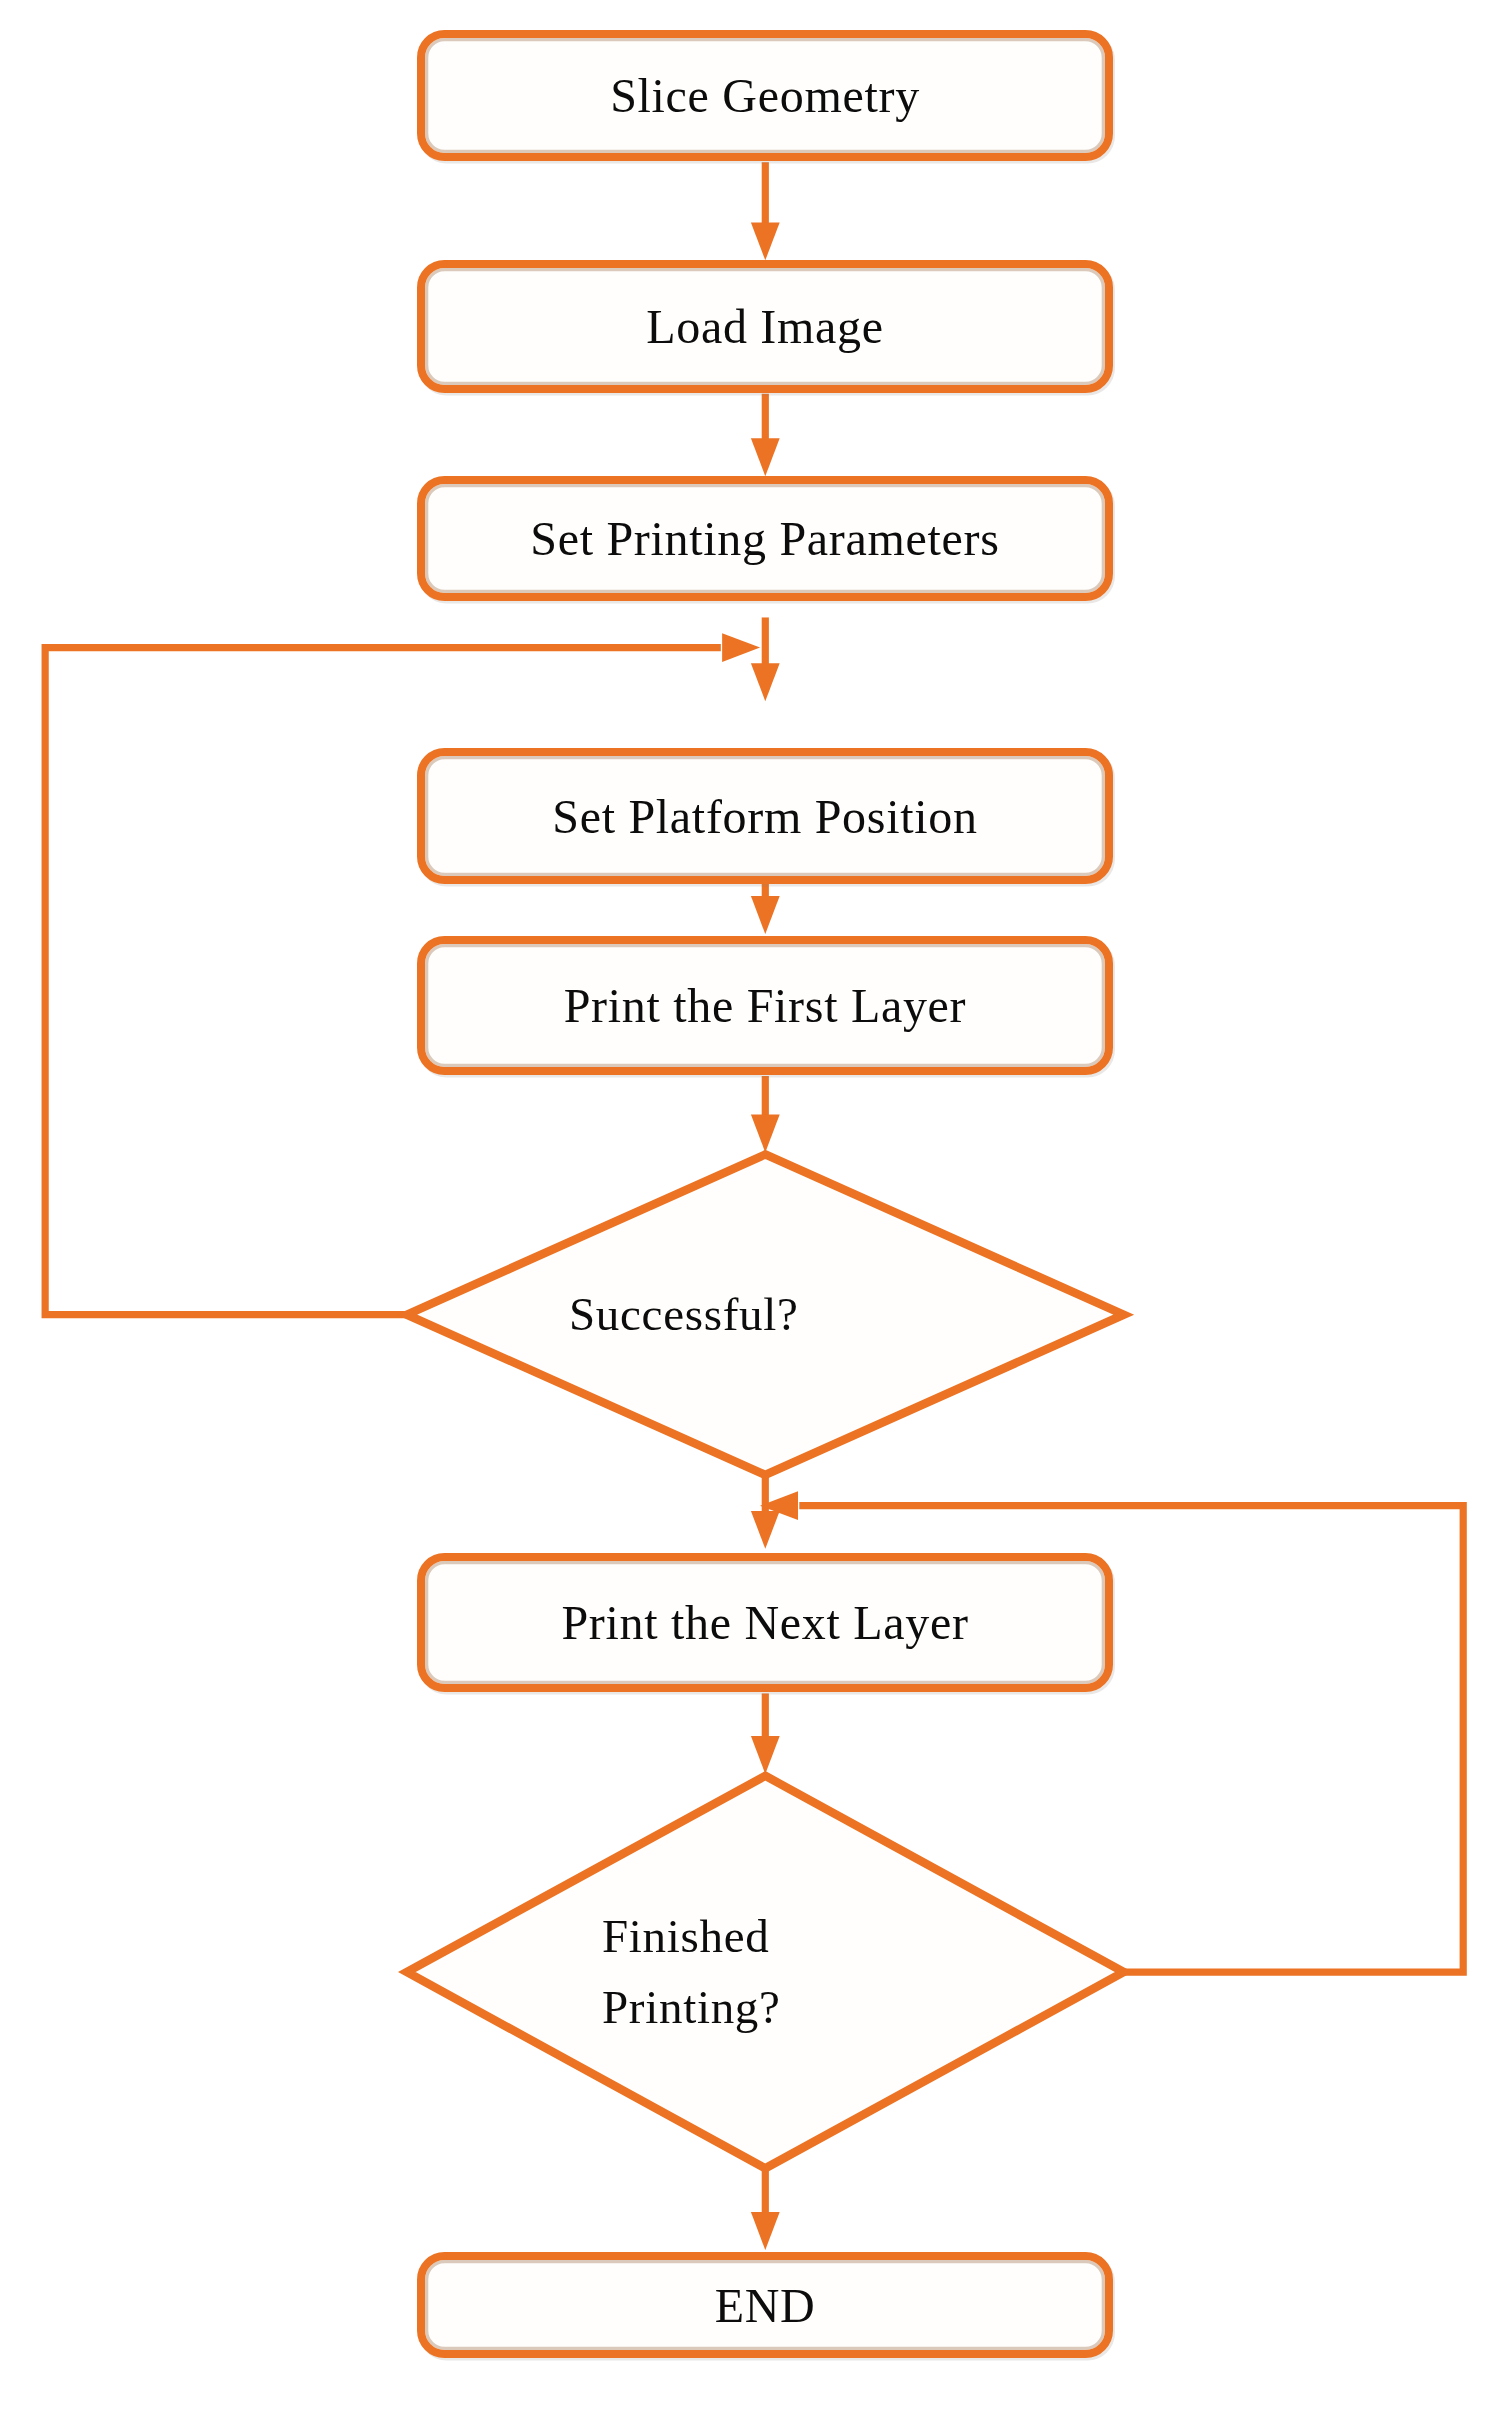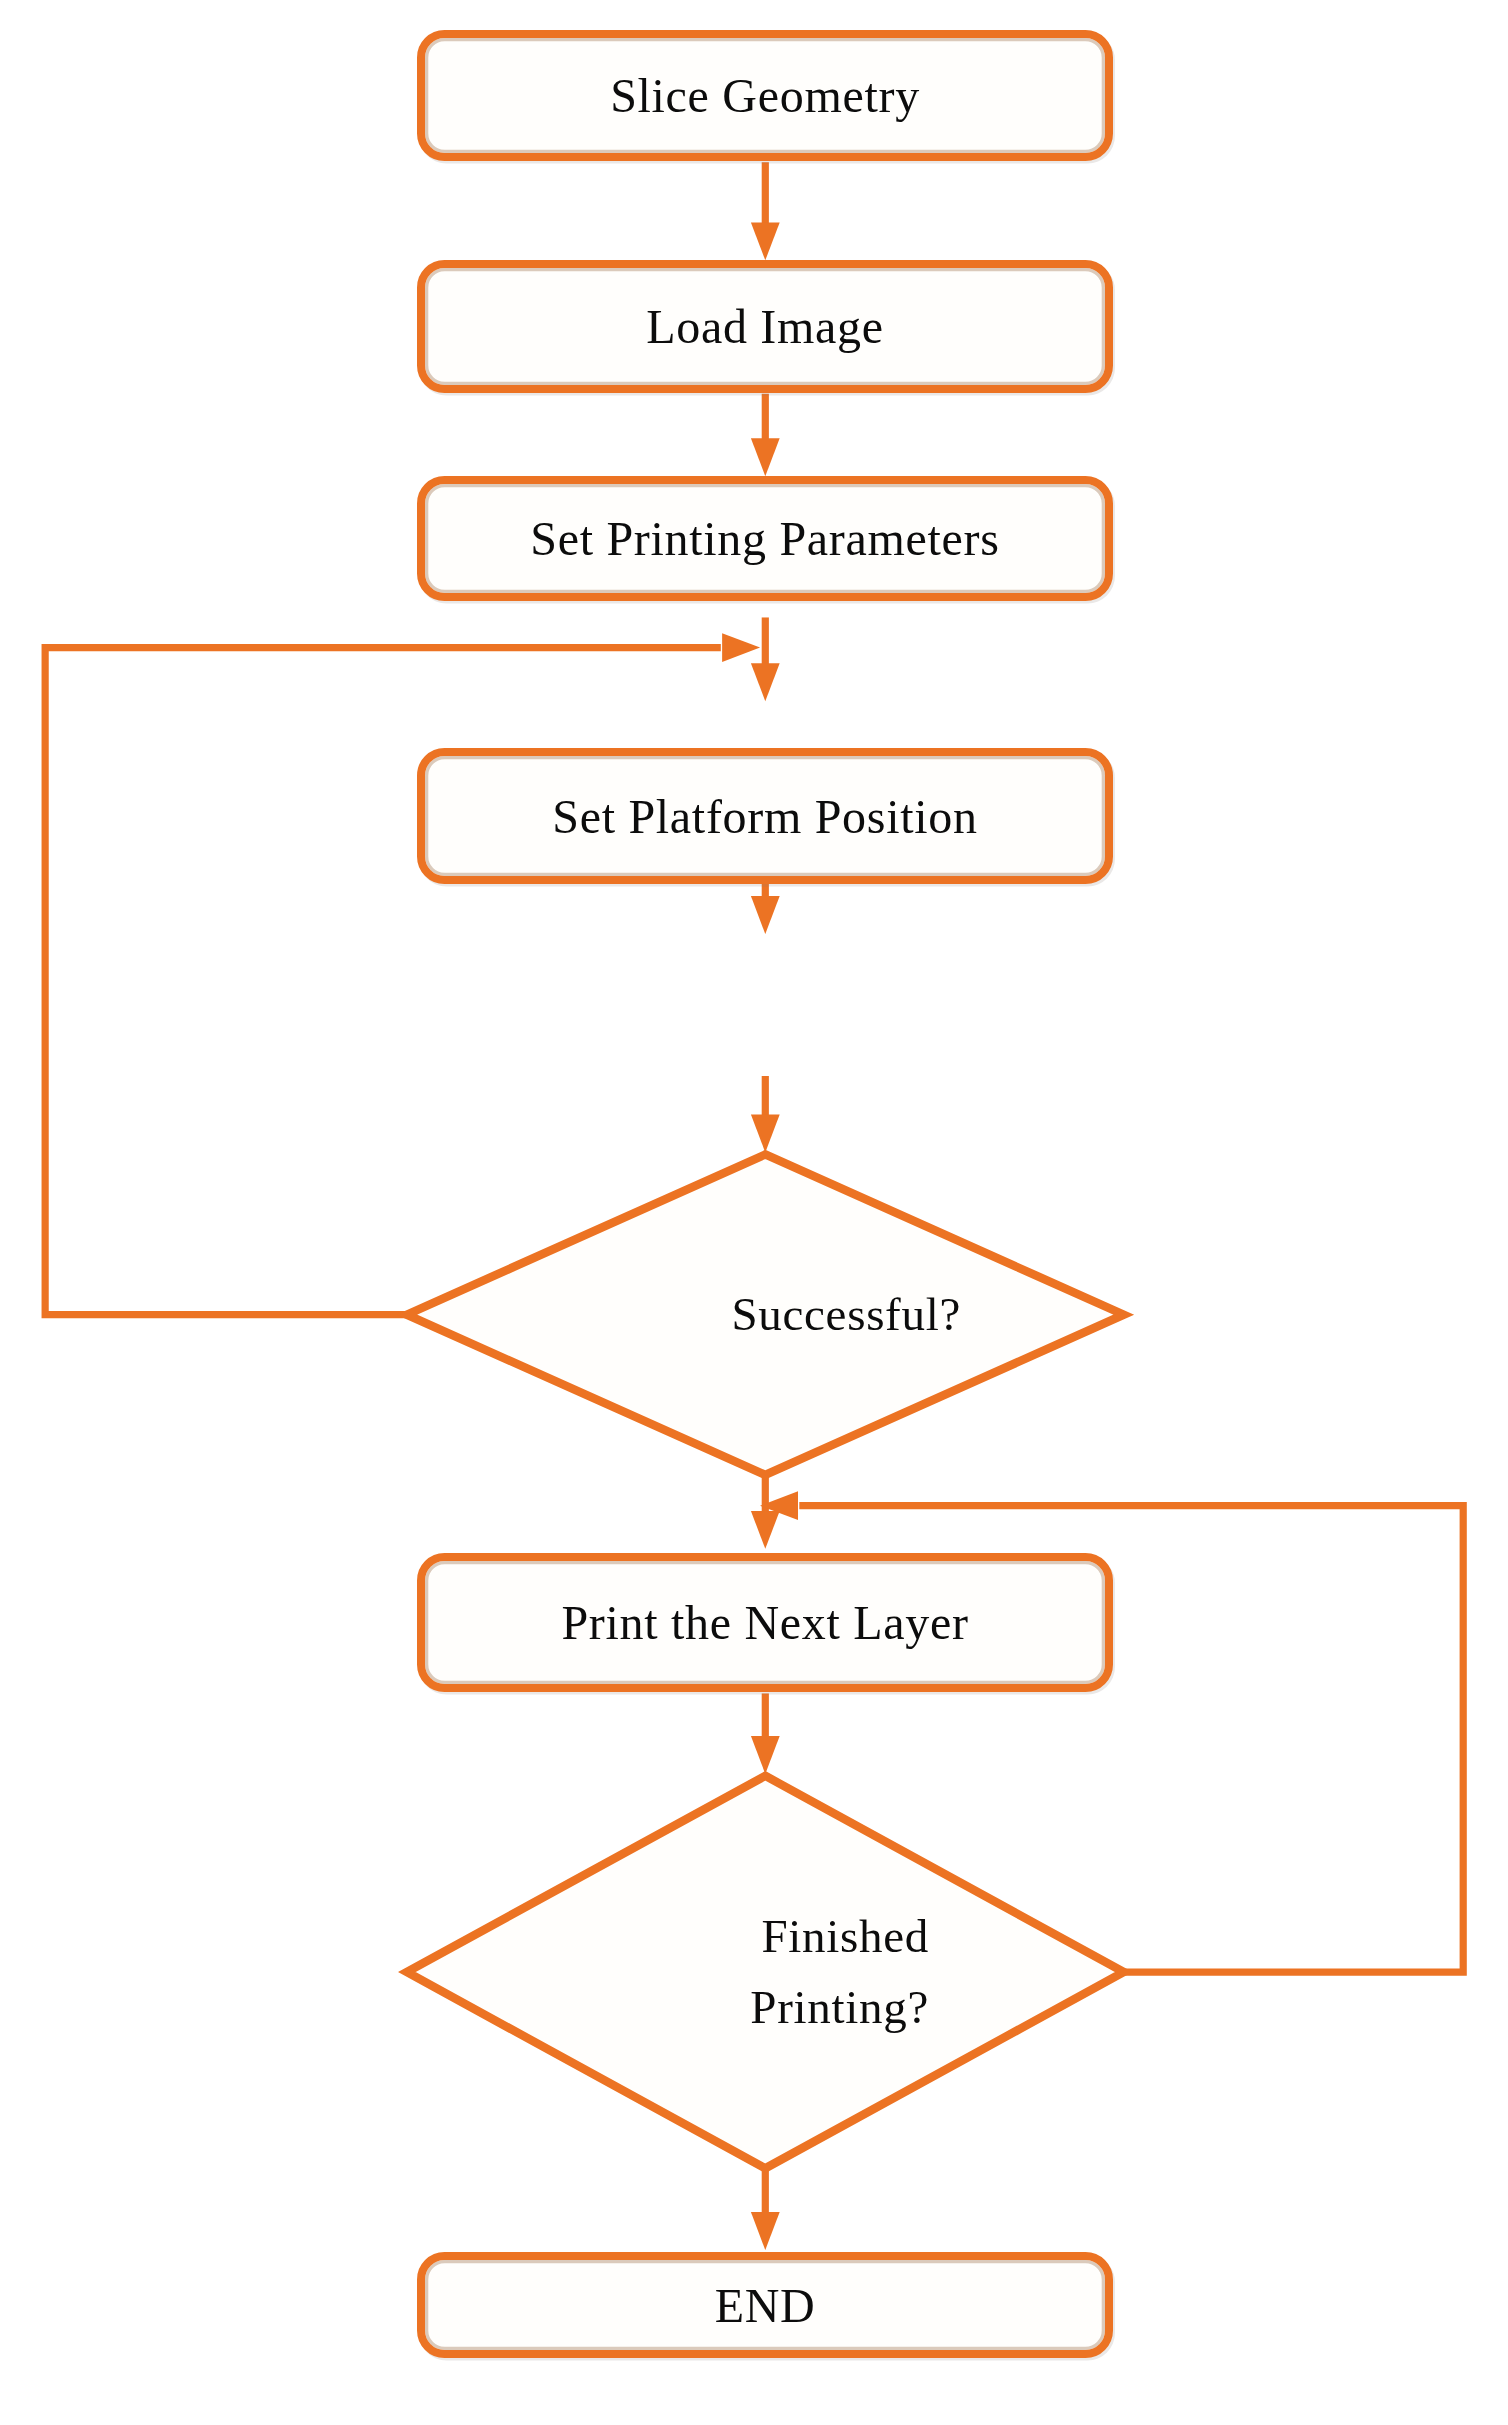--- a/index.html
+++ b/index.html
@@ -13,21 +13,21 @@
   .head   { fill:var(--accent); stroke:none; }
   .dshape { fill:var(--node-fill); stroke:var(--accent); stroke-width:13; stroke-linejoin:miter; }
   .node {
     position:absolute; box-sizing:border-box;
     border:8.5px solid var(--accent); border-radius:27.5px; background:var(--node-fill);
     display:flex; align-items:center; justify-content:center;
     box-shadow: inset 0 0 0 3.3px var(--accent-dim), 2px 2.6px 0 rgba(140,130,120,.18);
   }
   .node-label { font-size:48px; color:var(--ink); white-space:nowrap; letter-spacing:0.7px; }
   .diamond-label {
-    position:absolute; text-align:right; font-size:47px; line-height:71px;
+    position:absolute; text-align:left; font-size:47px; line-height:71px;
     color:var(--ink); letter-spacing:0.7px;
   }
 </style>
 </head>
 <body>
 
 <div class="canvas">
 
   <svg class="wires" viewBox="0 0 2307 3709" aria-hidden="true">
 
@@ -74,20 +74,23 @@
   </div>
 
   <div class="node" style="left:417px; top:476px;  width:696px; height:125px;">
     <span class="node-label">Set Printing Parameters</span>
   </div>
 
   <div class="node" style="left:417px; top:703px; width:696px; height:136px;margin-top:45px;">
     <span class="node-label">Set Platform Position</span>
   </div>
 
+  <div class="node" style="left:417px; top:936px; width:696px; height:139px;">
+    <span class="node-label">Print the First Layer</span>
+  </div>
 
   <div class="node" style="left:417px; top:1553px; width:696px; height:139px;">
     <span class="node-label">Print the Next Layer</span>
   </div>
 
   <div class="node" style="left:417px; top:2252px; width:696px; height:106px;">
     <span class="node-label">END</span>
   </div>
 
   <div class="diamond-label" style="left:569px; top:1279px; width:392px;">Successful?</div>

